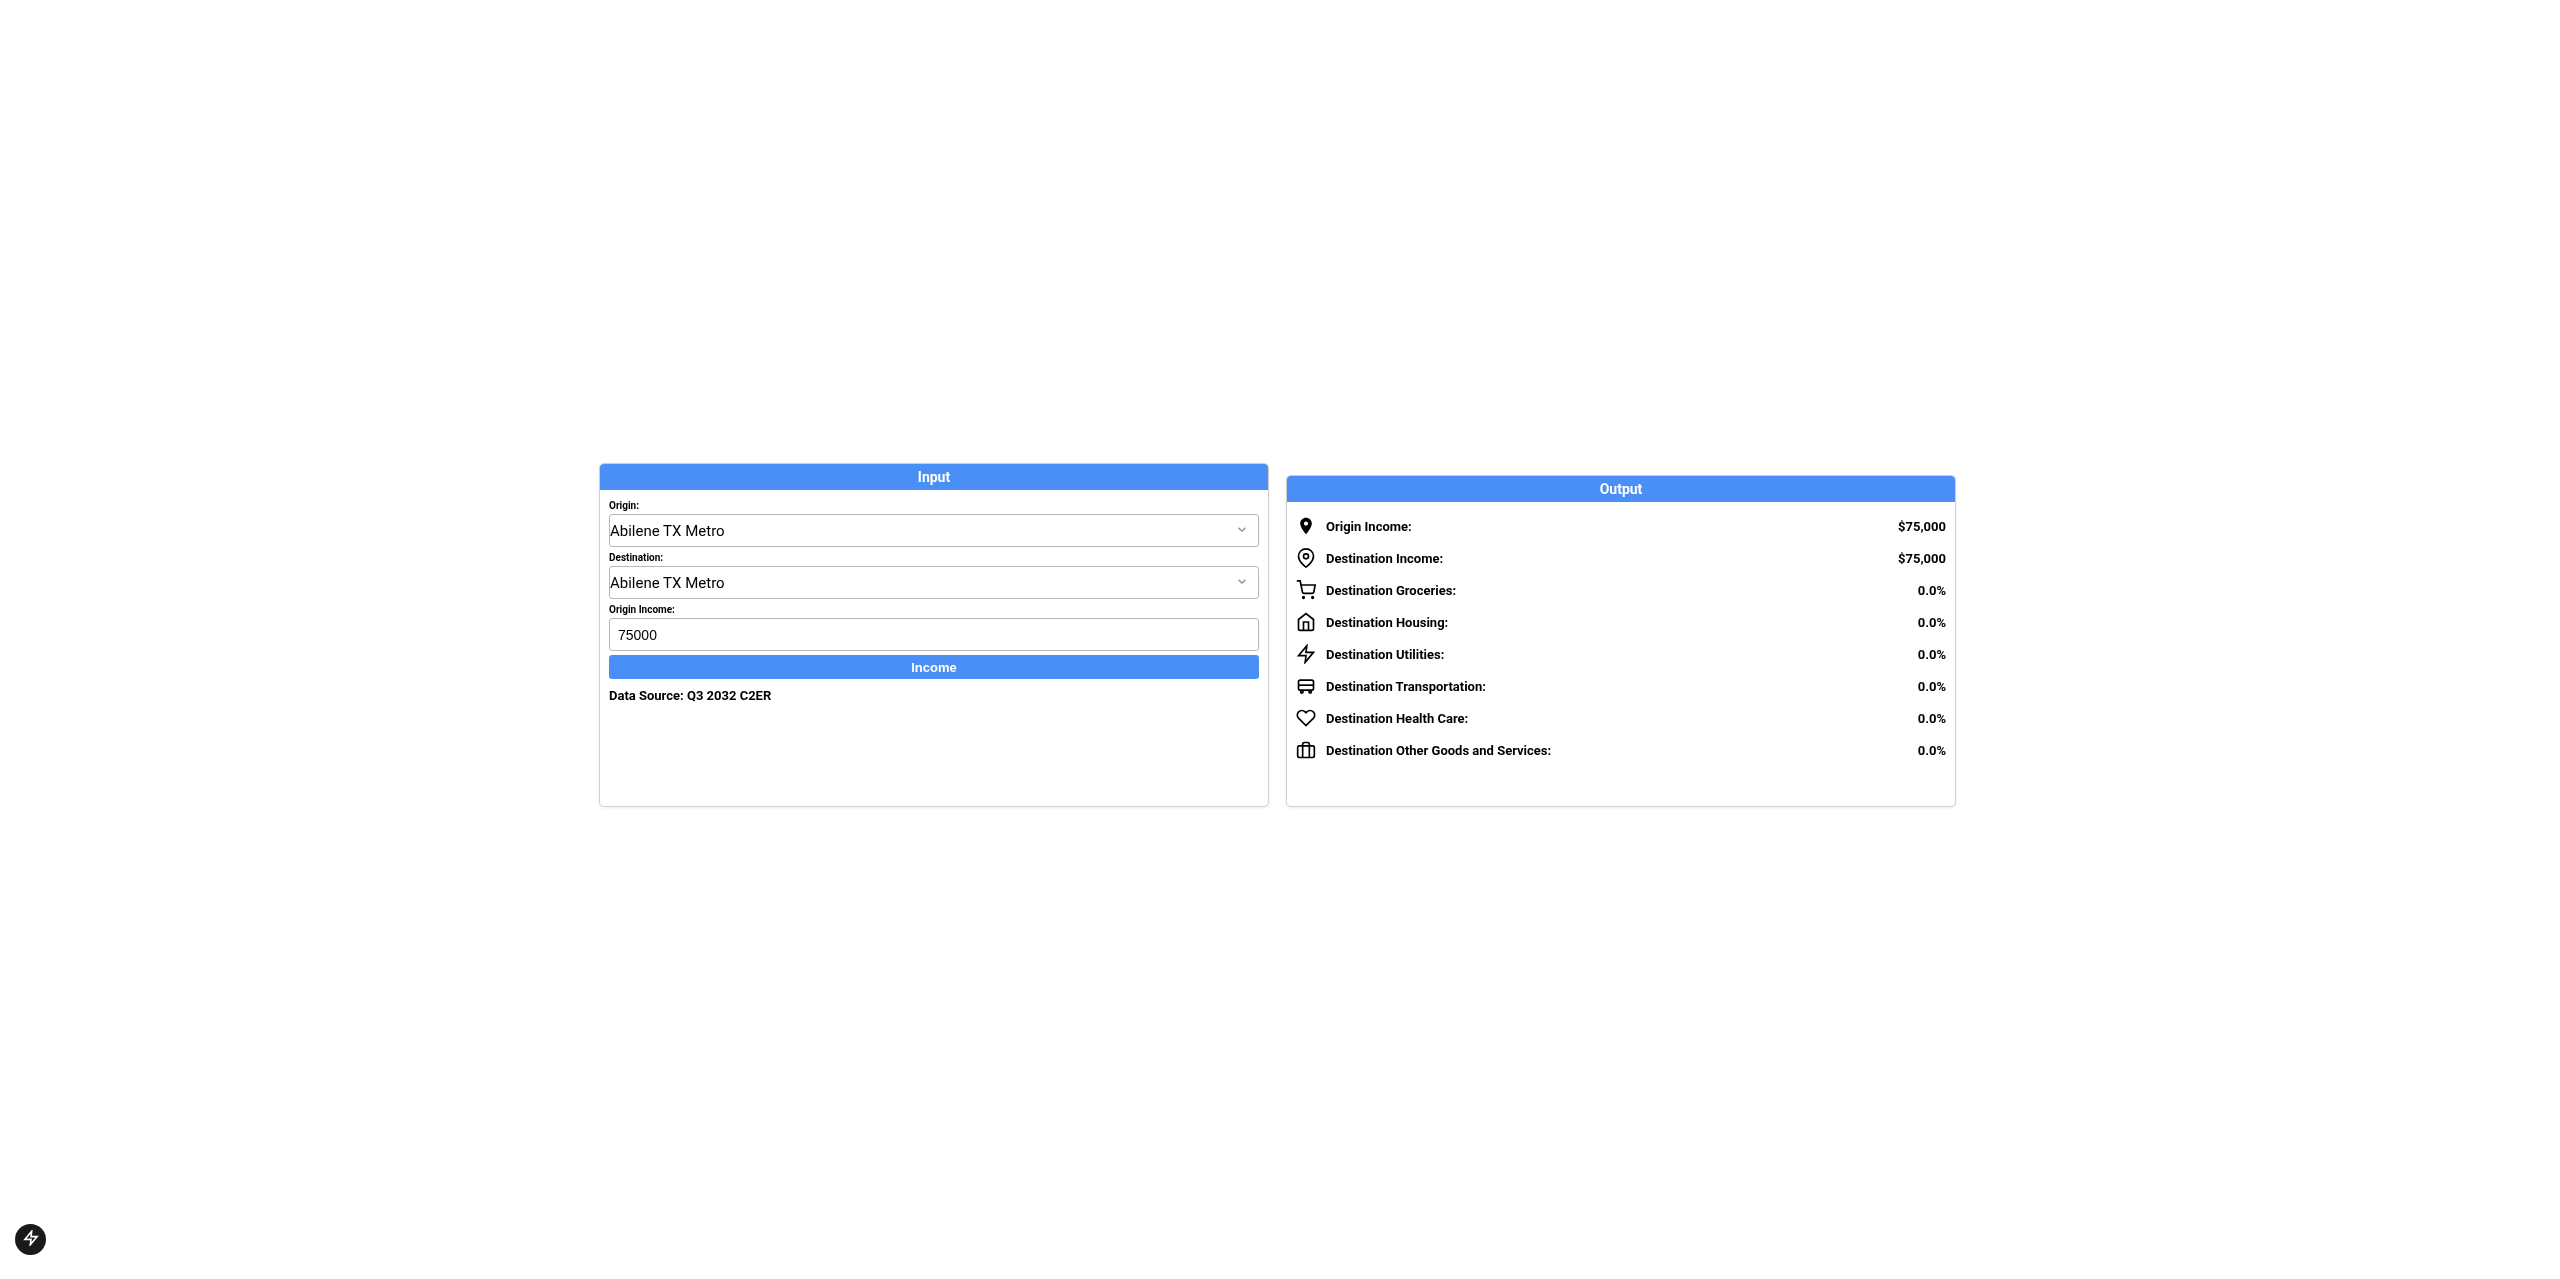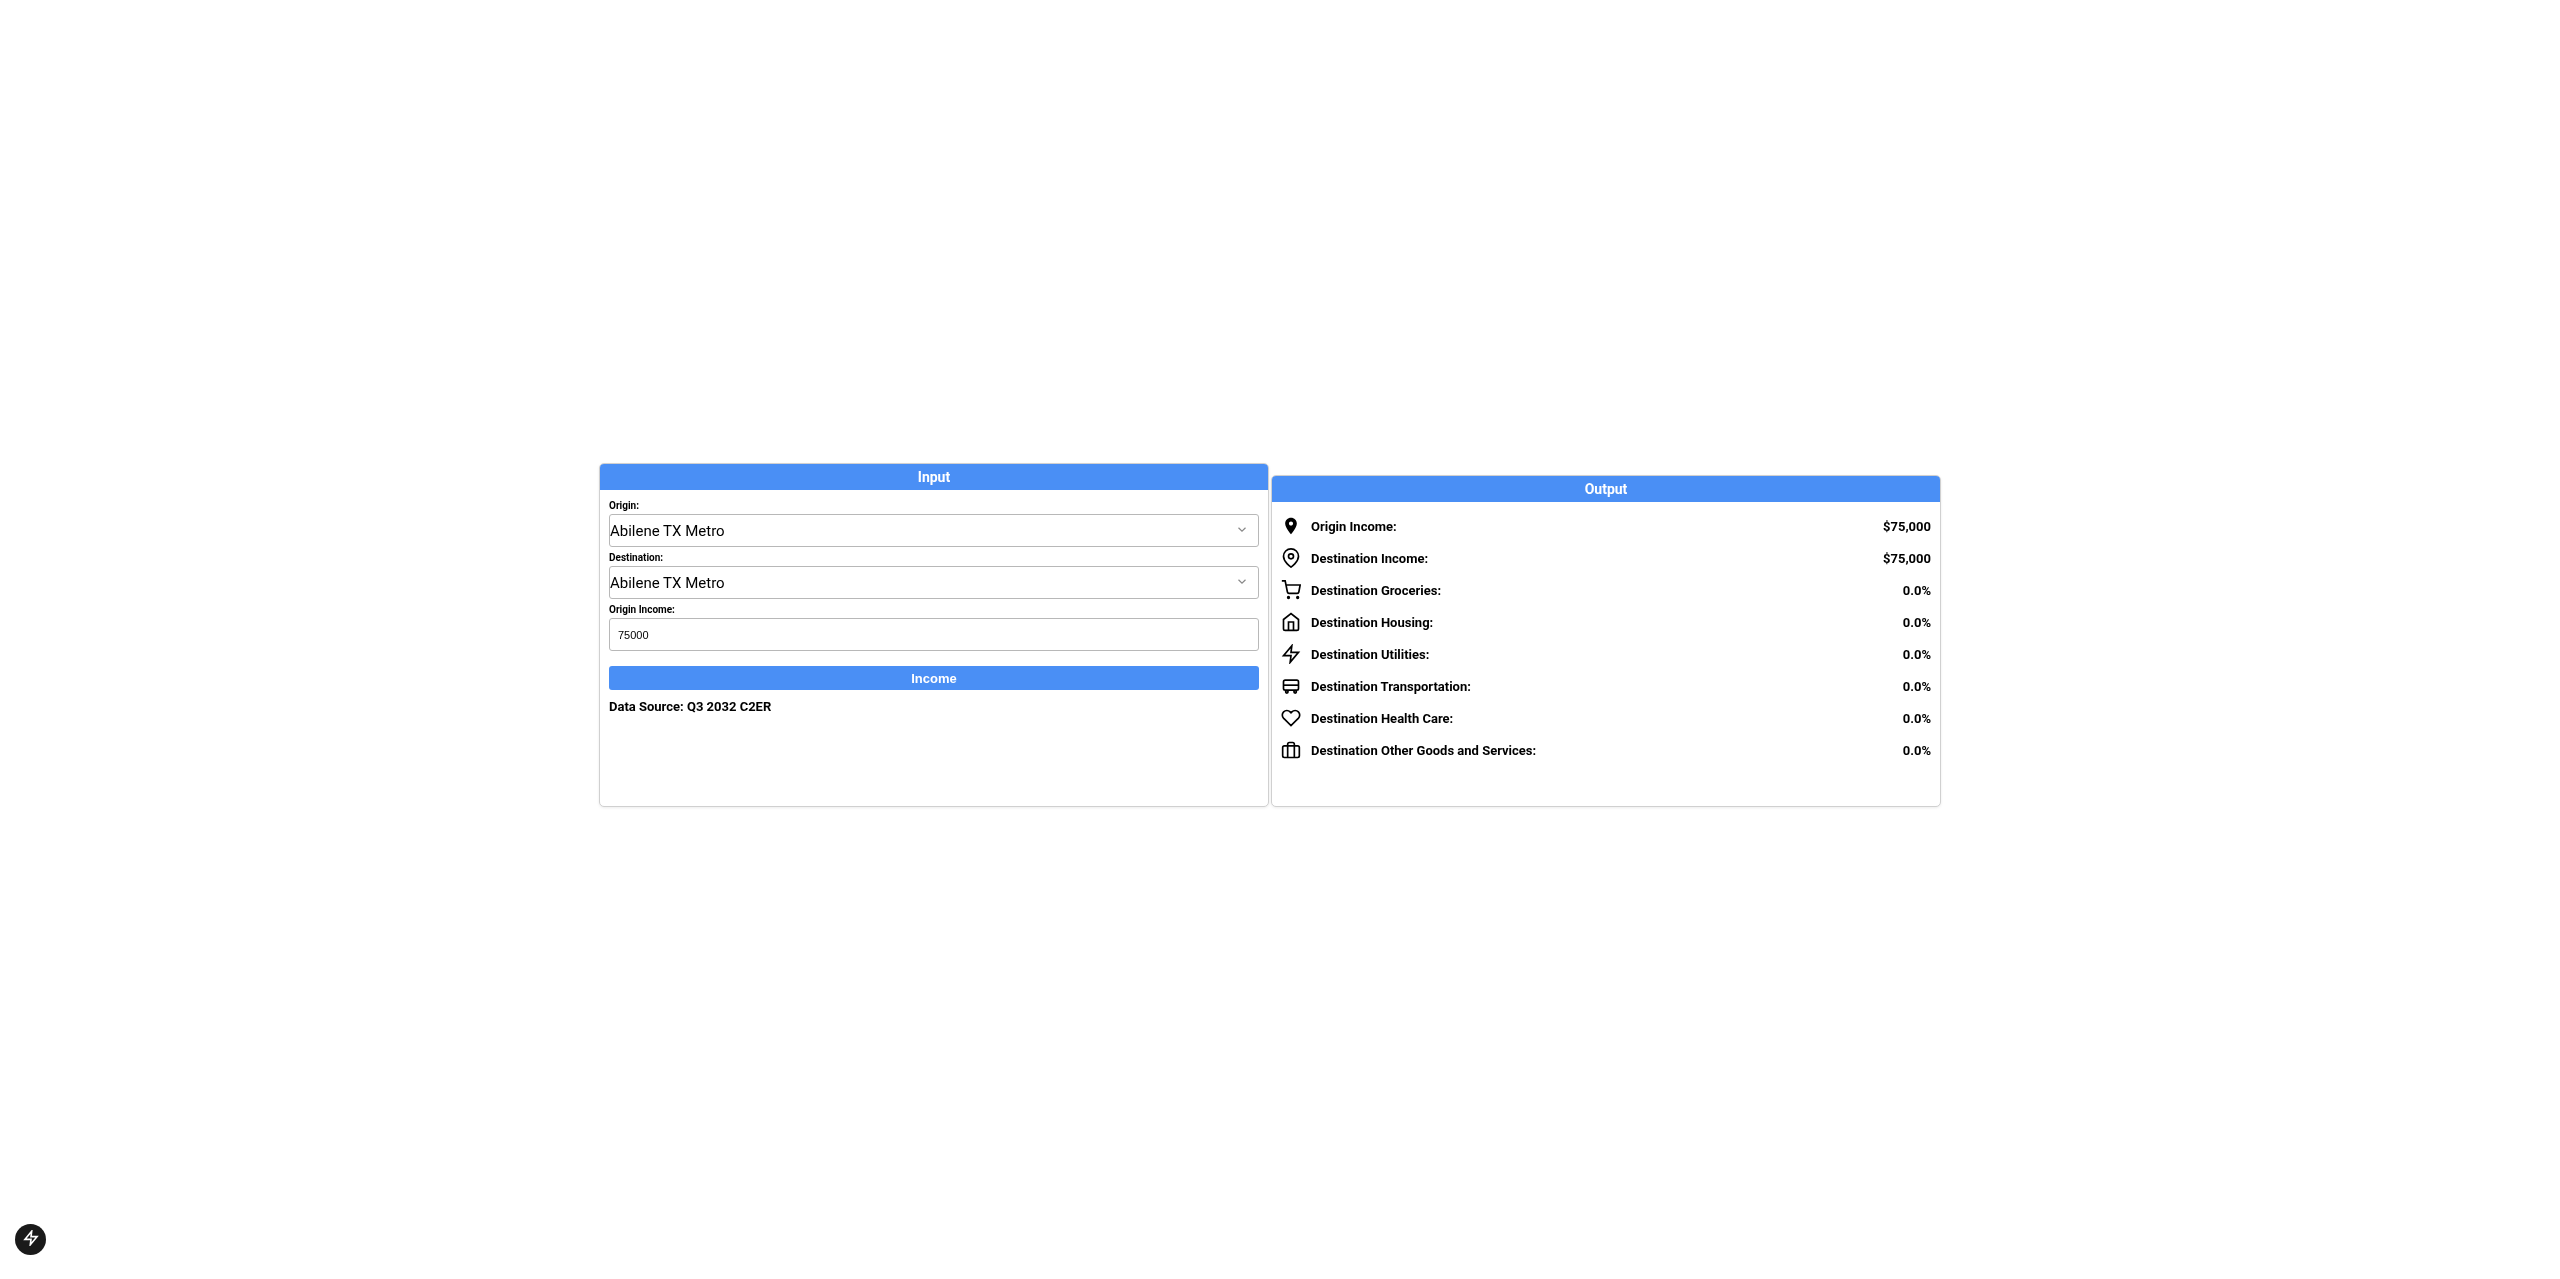--- a/index.html
+++ b/index.html
@@ -12,21 +12,21 @@
       background: #ffffff;
       width: 2560px;
       height: 1279px;
       position: relative;
     }
     .container {
       position: absolute;
       top: 463px;
       left: 599px;
       display: flex;
-      gap: 2px;
+      gap: 17px;
     }
     .card {
       border: 1px solid #d0d0d0;
       border-radius: 5px;
       background: #ffffff;
       box-shadow: 0 1px 3px rgba(0,0,0,0.08);
       overflow: hidden;
     }
     .input-card {
       width: 670px;
@@ -78,24 +78,24 @@
       top: 50%;
       transform: translateY(-50%);
       pointer-events: none;
     }
     .text-input {
       width: 100%;
       height: 33px;
       border: 1px solid #b8b8b8;
       border-radius: 3px;
       padding: 0 8px;
-      font-size: 11px;
-      color: #000000;
-      background: #ffffff;
-      margin-bottom: 15px;
+      font-size: 14px;
+      color: #000000;
+      background: #ffffff;
+      margin-bottom: 4px;
     }
     .submit-btn {
       width: 100%;
       height: 24px;
       background: #4a8ff5;
       color: #ffffff;
       border: none;
       border-radius: 3px;
       font-size: 13px;
       font-weight: 700;

